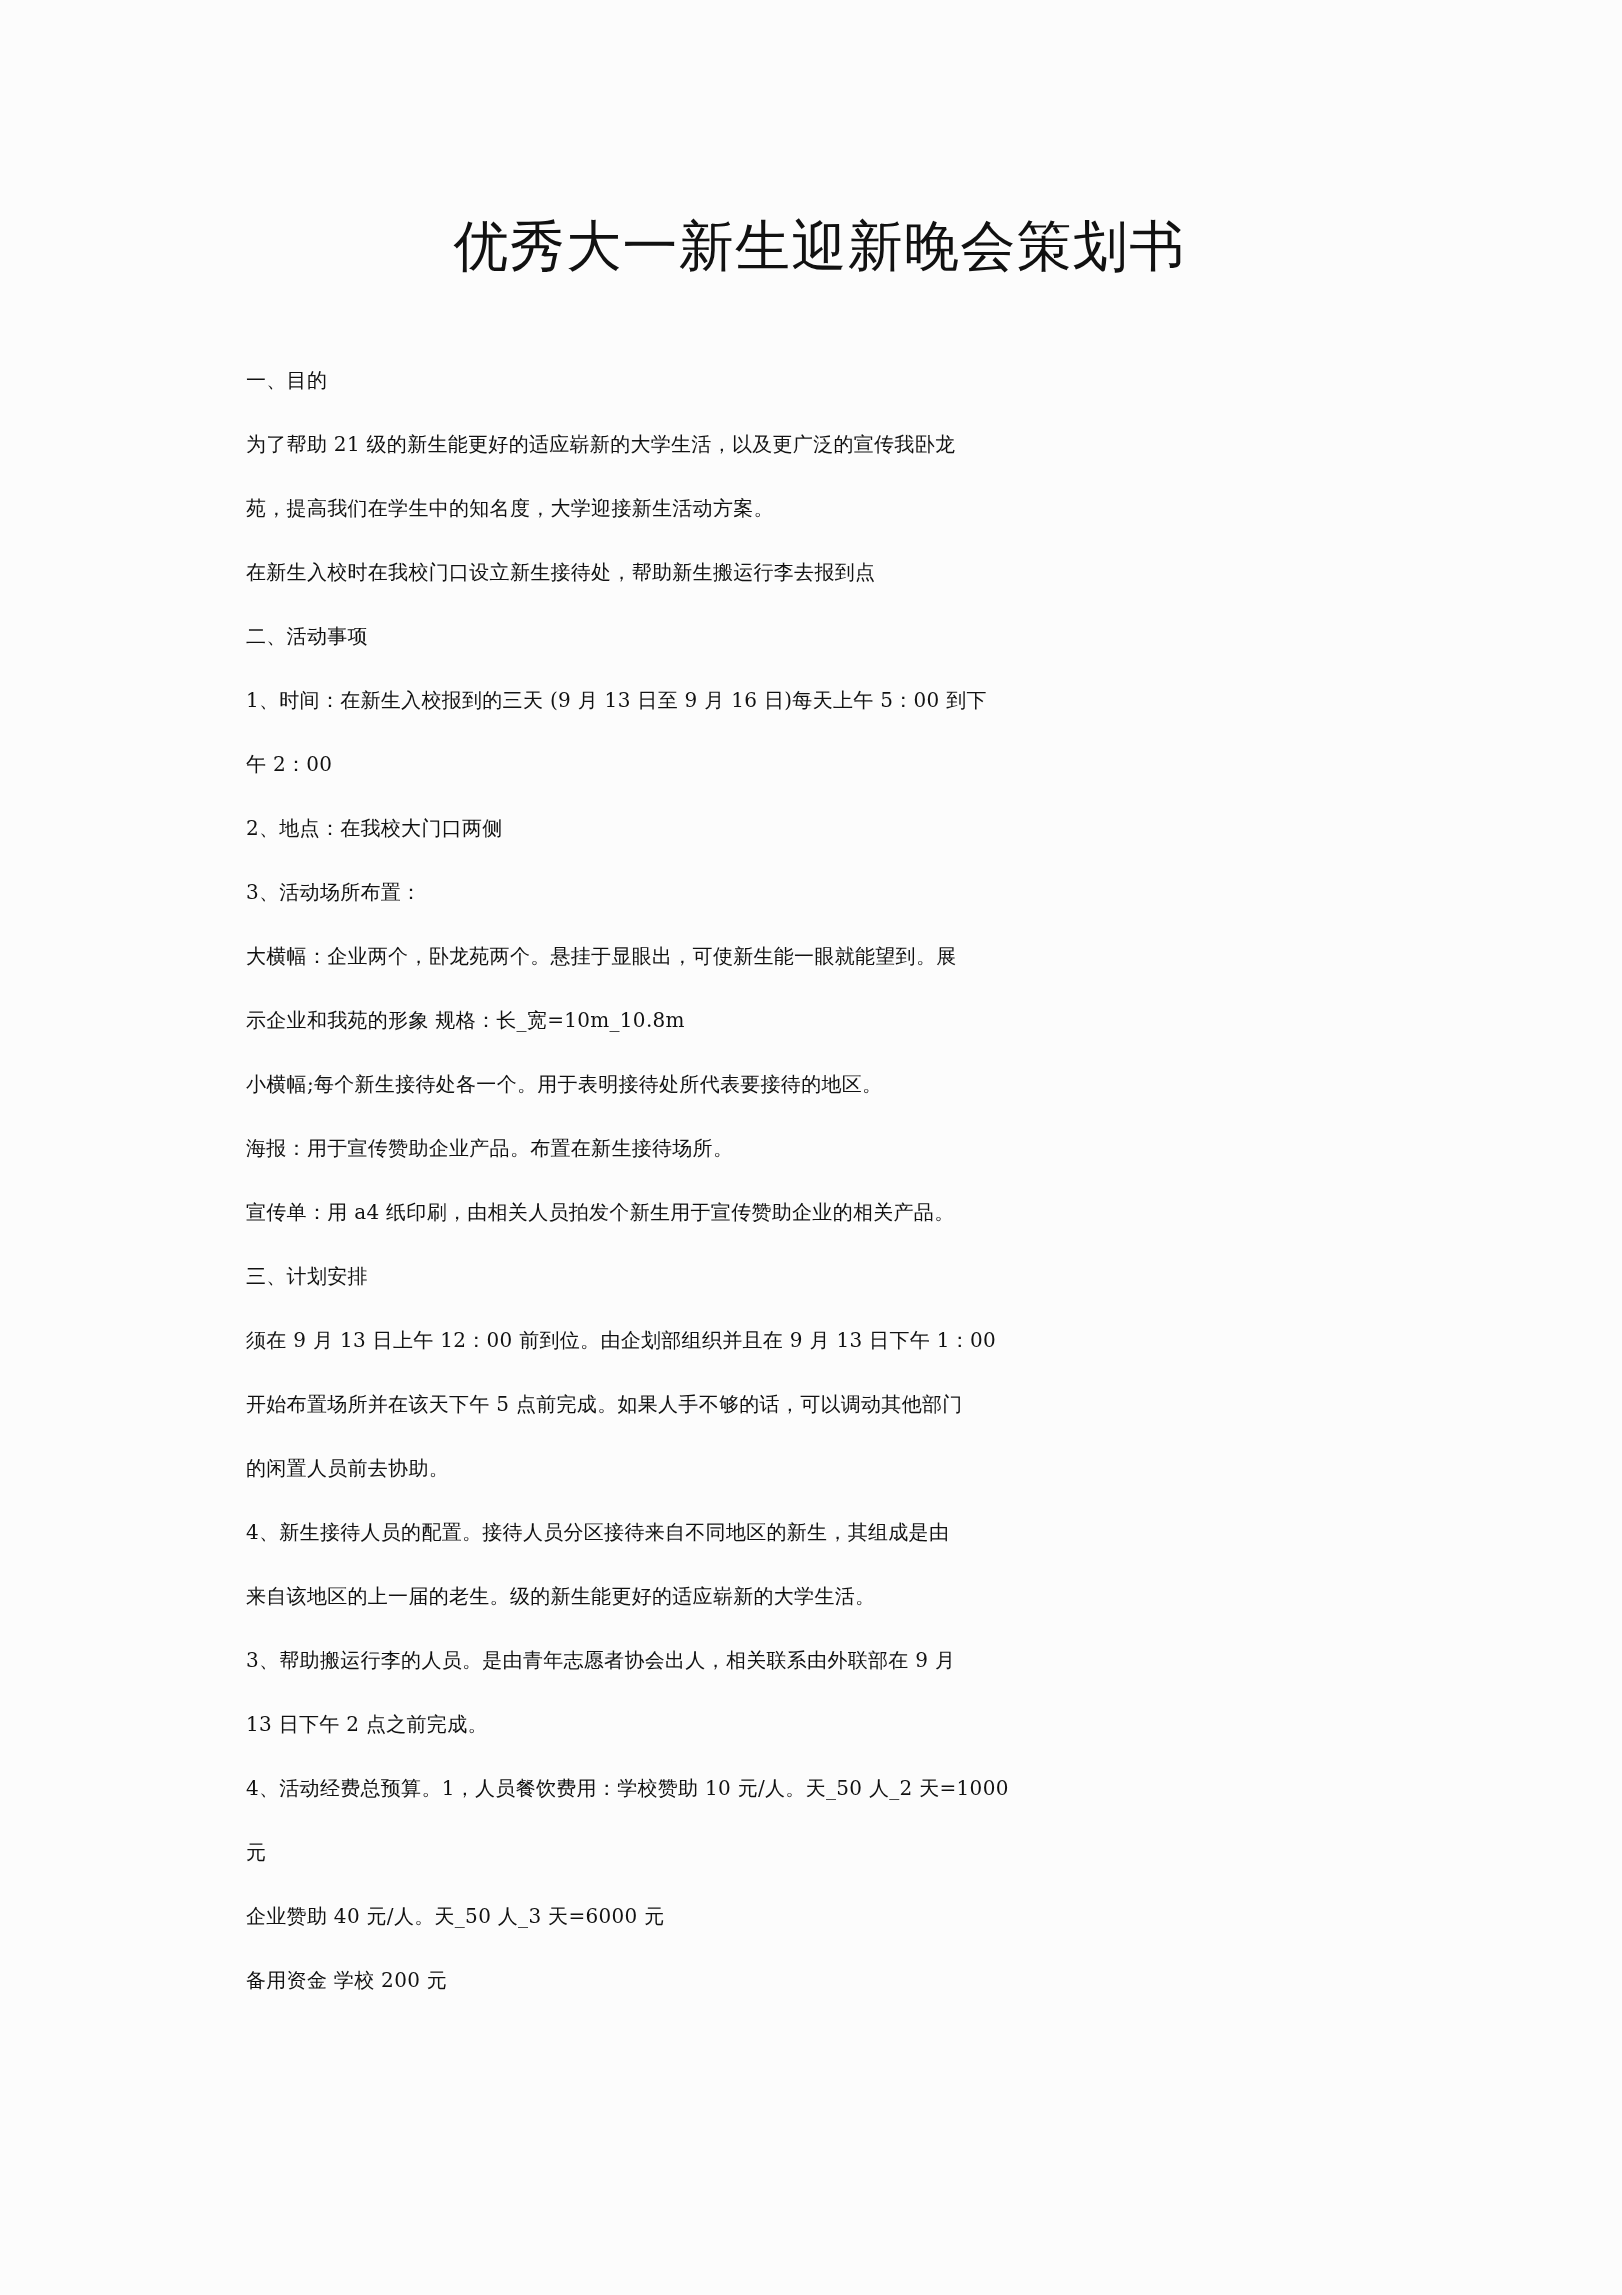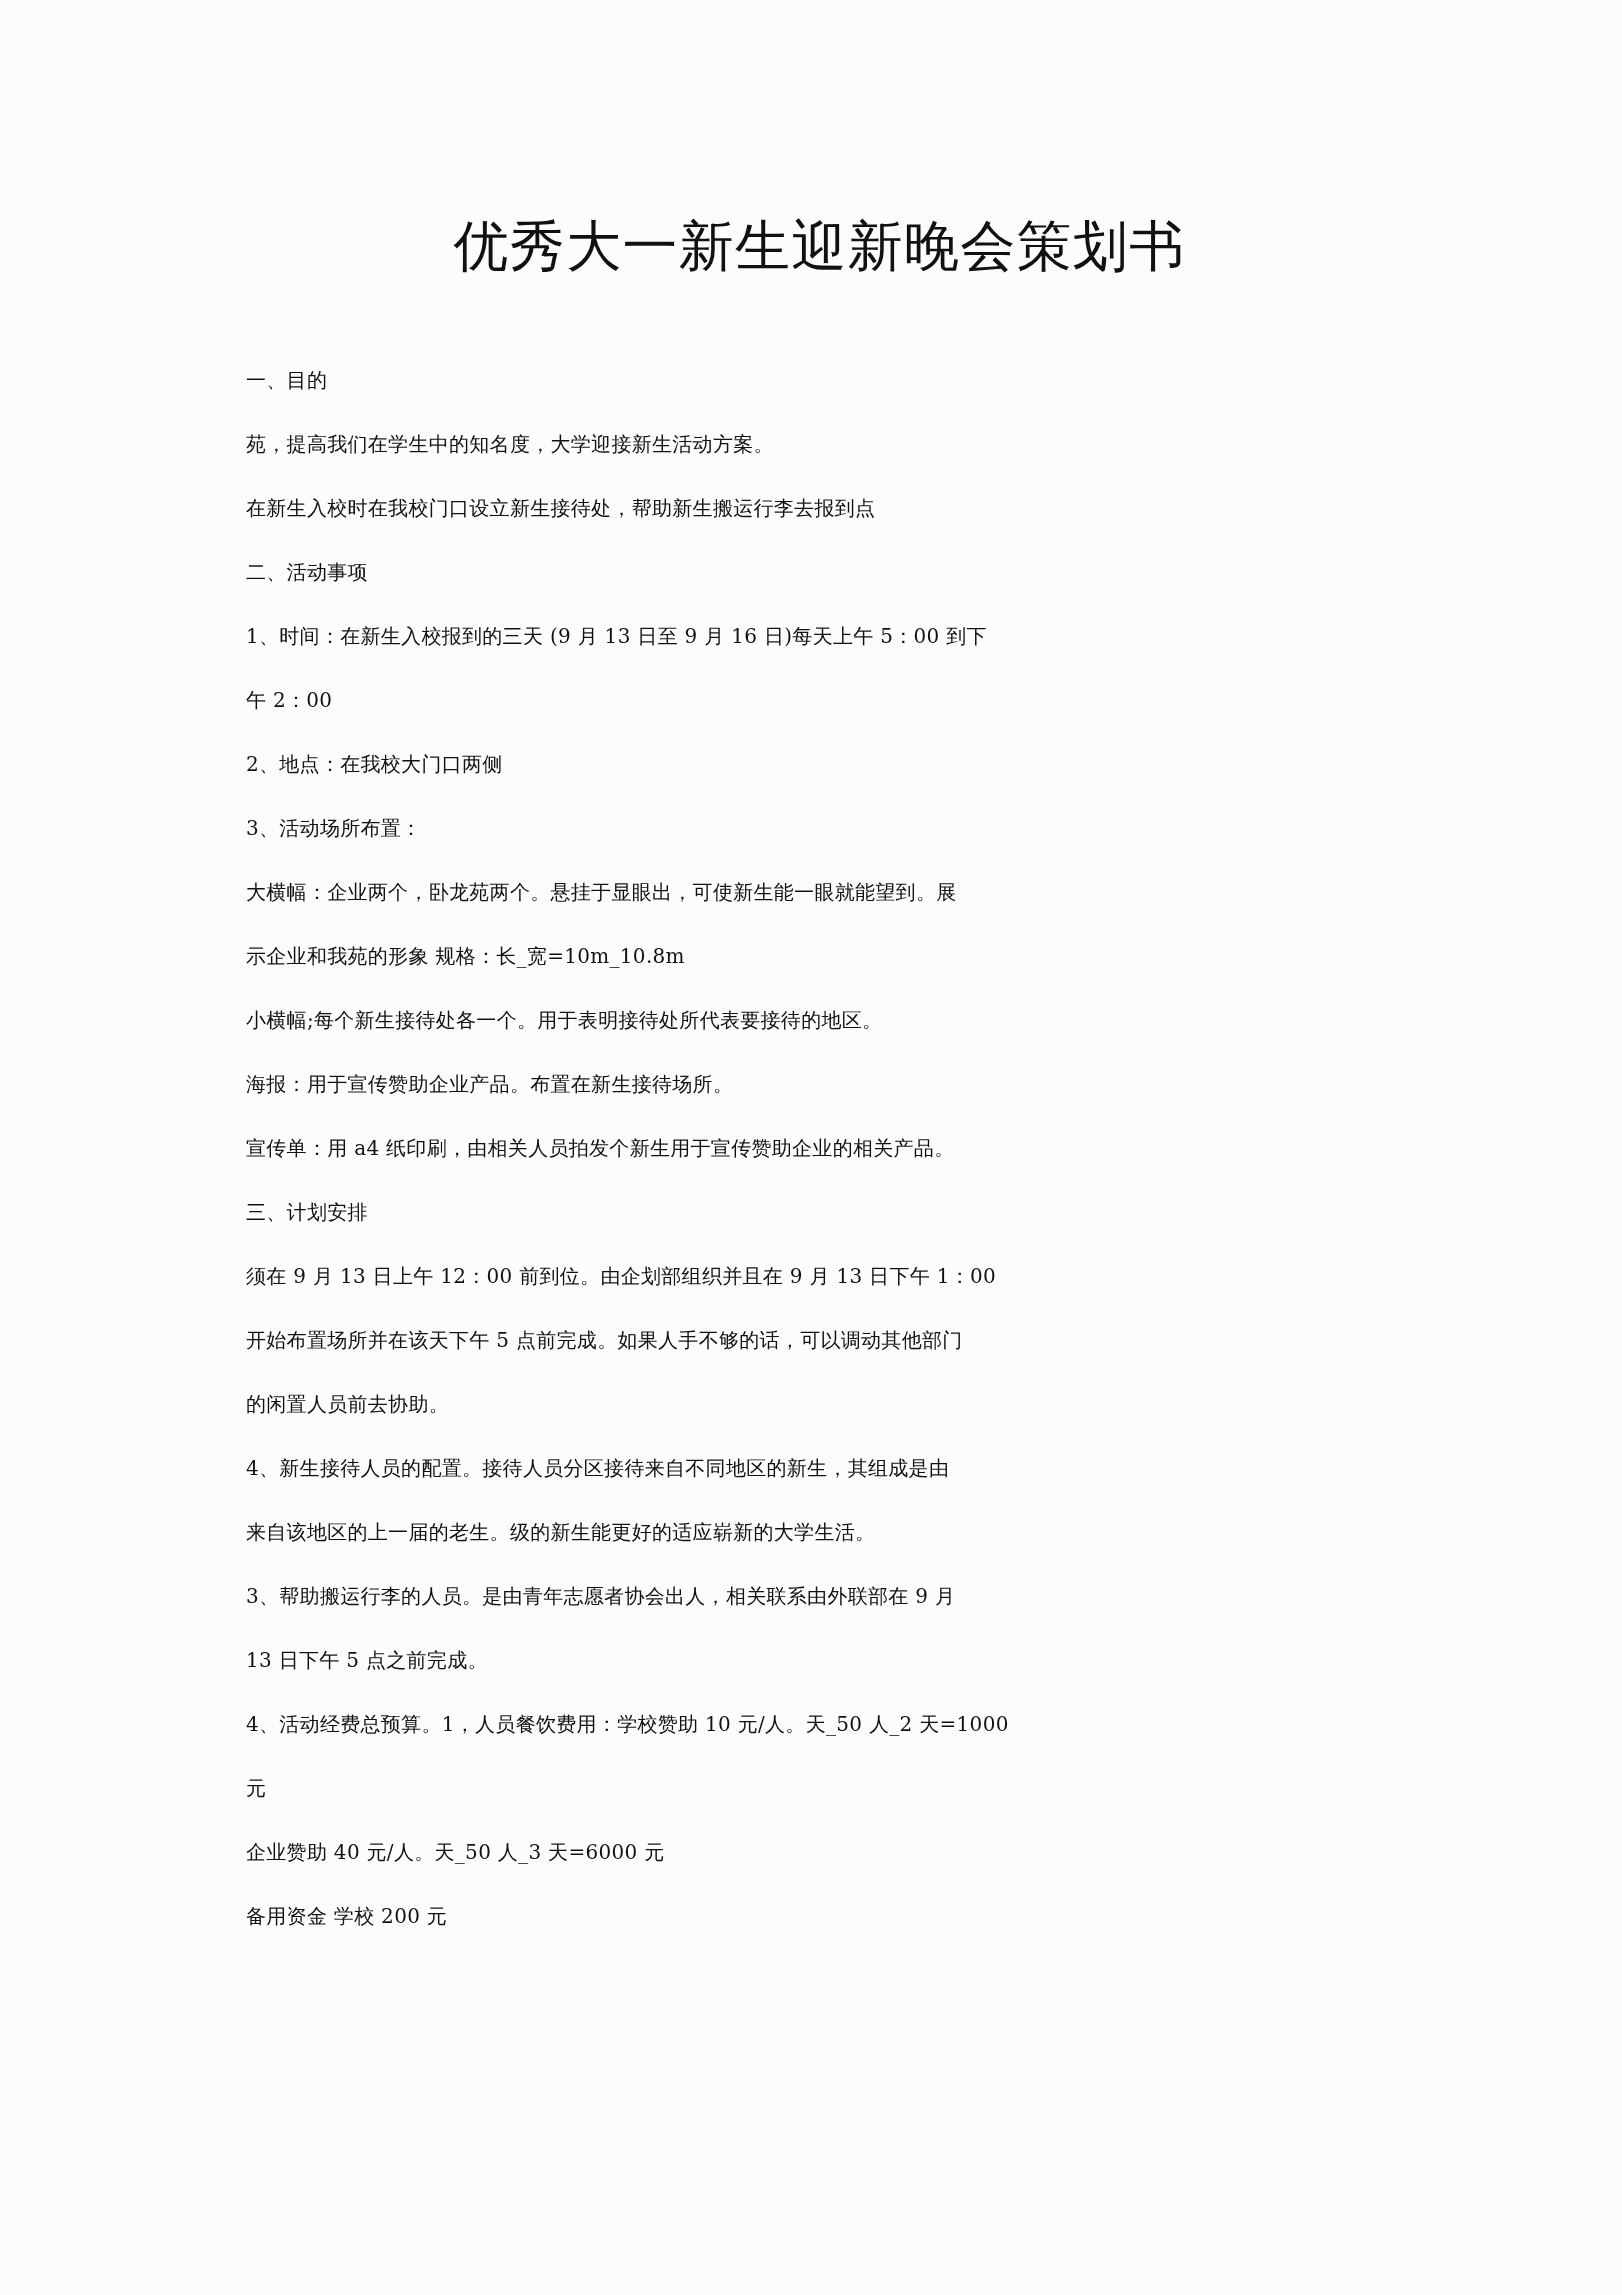--- a/index.html
+++ b/index.html
@@ -50,39 +50,40 @@
     }
   </style>
 </head>
 <body>
 
 <div class="page">
   <h1 class="title">优秀大一新生迎新晚会策划书</h1>
 
   <div class="body">
     <span class="line">一、目的</span>
+    <span class="line">为了帮助 21 级的新生能更好的适应崭新的大学生活，以及更广泛的宣传我卧龙</span>
     <span class="line">苑，提高我们在学生中的知名度，大学迎接新生活动方案。</span>
     <span class="line">在新生入校时在我校门口设立新生接待处，帮助新生搬运行李去报到点</span>
     <span class="line">二、活动事项</span>
     <span class="line">1、时间：在新生入校报到的三天 (9 月 13 日至 9 月 16 日)每天上午 5：00 到下</span>
     <span class="line">午 2：00</span>
     <span class="line">2、地点：在我校大门口两侧</span>
     <span class="line">3、活动场所布置：</span>
     <span class="line">大横幅：企业两个，卧龙苑两个。悬挂于显眼出，可使新生能一眼就能望到。展</span>
     <span class="line">示企业和我苑的形象 规格：长_宽=10m_10.8m</span>
     <span class="line">小横幅;每个新生接待处各一个。用于表明接待处所代表要接待的地区。</span>
     <span class="line">海报：用于宣传赞助企业产品。布置在新生接待场所。</span>
     <span class="line">宣传单：用 a4 纸印刷，由相关人员拍发个新生用于宣传赞助企业的相关产品。</span>
     <span class="line">三、计划安排</span>
     <span class="line">须在 9 月 13 日上午 12：00 前到位。由企划部组织并且在 9 月 13 日下午 1：00</span>
     <span class="line">开始布置场所并在该天下午 5 点前完成。如果人手不够的话，可以调动其他部门</span>
     <span class="line">的闲置人员前去协助。</span>
     <span class="line">4、新生接待人员的配置。接待人员分区接待来自不同地区的新生，其组成是由</span>
     <span class="line">来自该地区的上一届的老生。级的新生能更好的适应崭新的大学生活。</span>
     <span class="line">3、帮助搬运行李的人员。是由青年志愿者协会出人，相关联系由外联部在 9 月</span>
-    <span class="line">13 日下午 5 点之前完成。</span>
+    <span class="line">13 日下午 2 点之前完成。</span>
     <span class="line">4、活动经费总预算。1，人员餐饮费用：学校赞助 10 元/人。天_50 人_2 天=1000</span>
     <span class="line">元</span>
     <span class="line">企业赞助 40 元/人。天_50 人_3 天=6000 元</span>
     <span class="line">备用资金 学校 200 元</span>
   </div>
 </div>
 
 
 </body></html>

